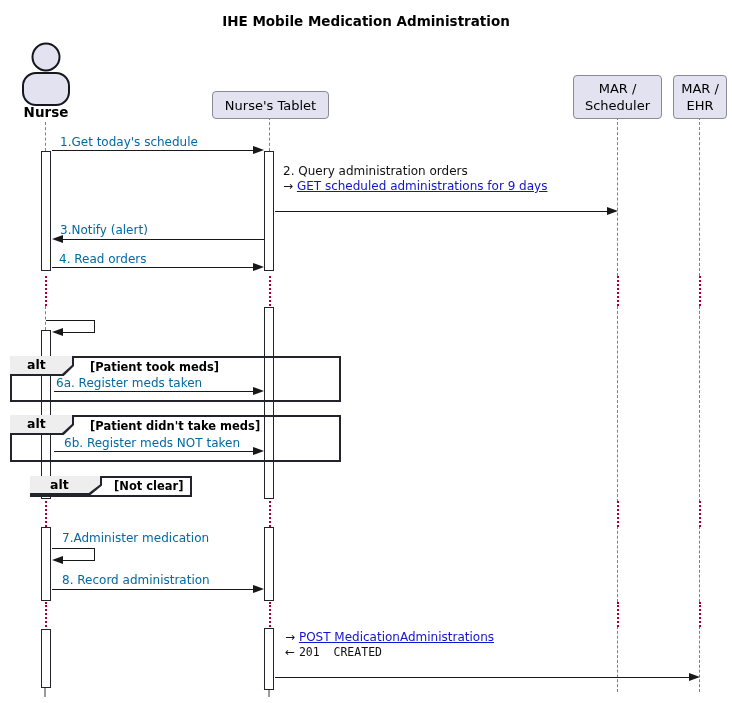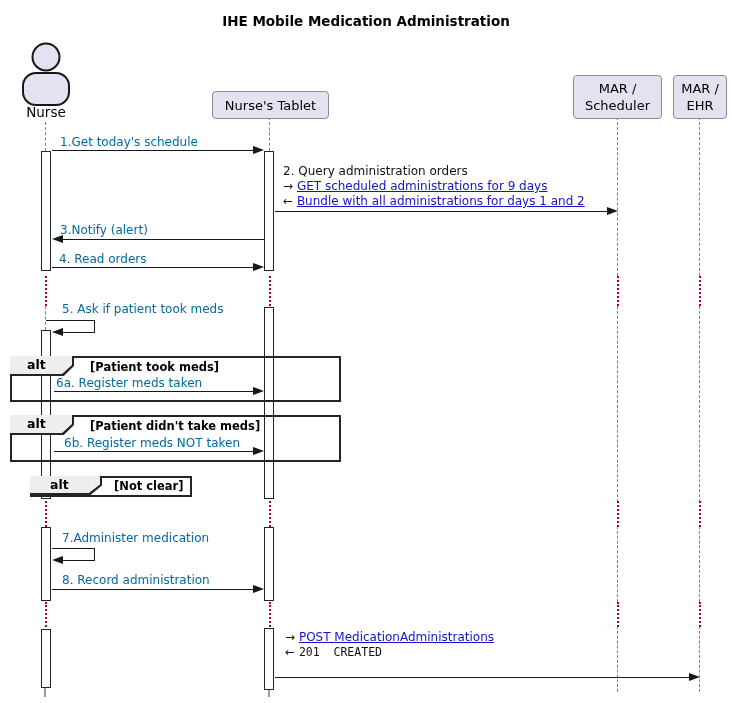--- a/index.html
+++ b/index.html
@@ -10,21 +10,21 @@
   .title {
     position:absolute; left:0; top:13px; width:732px; text-align:center;
     font-size:13.5px; font-weight:bold; color:#000;
   }
   .participant {
     position:absolute; background:#E2E2F0; border:1px solid #8A8A96;
     border-radius:4px; display:flex; flex-direction:column; align-items:center;
     justify-content:center; font-size:13px; line-height:17px; color:#000;
     text-align:center; z-index:4;
   }
-  .actor-label { position:absolute; font-size:13.5px; color:#000; text-align:center; z-index:4; }
+  .actor-label { position:absolute; font-size:13.5px; color:#000; text-align:center; z-index:4;font-weight:bold; }
   .lifeline { position:absolute; width:0; border-left:1px dashed #7F7F7F; z-index:1; }
   .stub { position:absolute; width:2px; background:#9a9a9a; z-index:1; }
   .delay { position:absolute; width:0; border-left:2px dotted #A80036; z-index:1; }
   .activation { position:absolute; width:8px; background:#fff; border:1.5px solid #23232B; z-index:2; }
   .frame { position:absolute; border:2px solid #23232B; z-index:3; background:transparent; }
   .pent { position:absolute; background:#23232B; clip-path:polygon(0 0,100% 0,100% 50%,84% 100%,0 100%); z-index:4; }
   .pent-fill { position:absolute; left:0; top:0; right:2px; bottom:2px; background:#EEEEEE; clip-path:polygon(0 0,100% 0,100% 50%,84% 100%,0 100%); }
   .alt-kw { position:absolute; top:0; font-size:12.5px; font-weight:bold; color:#000; line-height:18px; z-index:5; }
   .alt-cond { position:absolute; font-size:11.5px; font-weight:bold; color:#000; white-space:nowrap; line-height:18px; z-index:5; }
   .arrow-line { position:absolute; height:0; border-top:1.5px solid #181818; z-index:5; }
@@ -132,35 +132,32 @@
   </div>
 
   <div class="msg" style="left:60px;top:135px;">1.Get today's schedule</div>
   <div class="arrow-line" style="left:52px;top:150px;width:202px;"></div>
   <div class="head-right" style="left:253px;top:146px;"></div>
 
   <div class="msg-block" style="left:283px;top:164px;">
     <div><span>2. Query administration orders</span></div>
     <div><span class="pfx">→</span>
          <span class="link">GET scheduled administrations for 9 days</span></div>
-    <div><span class="pfx">←</span>
-         <span class="link">Bundle with all administrations for days 1 and 2</span></div>
   </div>
   <div class="arrow-line" style="left:275px;top:211px;width:332px;"></div>
   <div class="head-right" style="left:607px;top:207px;"></div>
 
   <div class="msg" style="left:60px;top:223px;">3.Notify (alert)</div>
   <div class="arrow-line" style="left:63px;top:239px;width:201px;"></div>
   <div class="head-left" style="left:52px;top:235px;"></div>
 
   <div class="msg" style="left:59px;top:252px;">4. Read orders</div>
   <div class="arrow-line" style="left:52px;top:267px;width:202px;"></div>
   <div class="head-right" style="left:253px;top:263px;"></div>
 
-  <div class="msg" style="left:62px;top:302px;">5. Ask if patient took meds</div>
   <div class="arrow-line" style="left:46px;top:320px;width:49px;"></div>
   <div class="vert-line" style="left:94px;top:320px;height:13px;"></div>
   <div class="arrow-line" style="left:63px;top:332px;width:32px;"></div>
   <div class="head-left" style="left:52px;top:328px;"></div>
 
   <div class="msg" style="left:56px;top:376px;">6a. Register meds taken</div>
   <div class="arrow-line" style="left:54px;top:391px;width:200px;"></div>
   <div class="head-right" style="left:253px;top:387px;"></div>
 
   <div class="msg" style="left:64px;top:436px;">6b. Register meds NOT taken</div>

